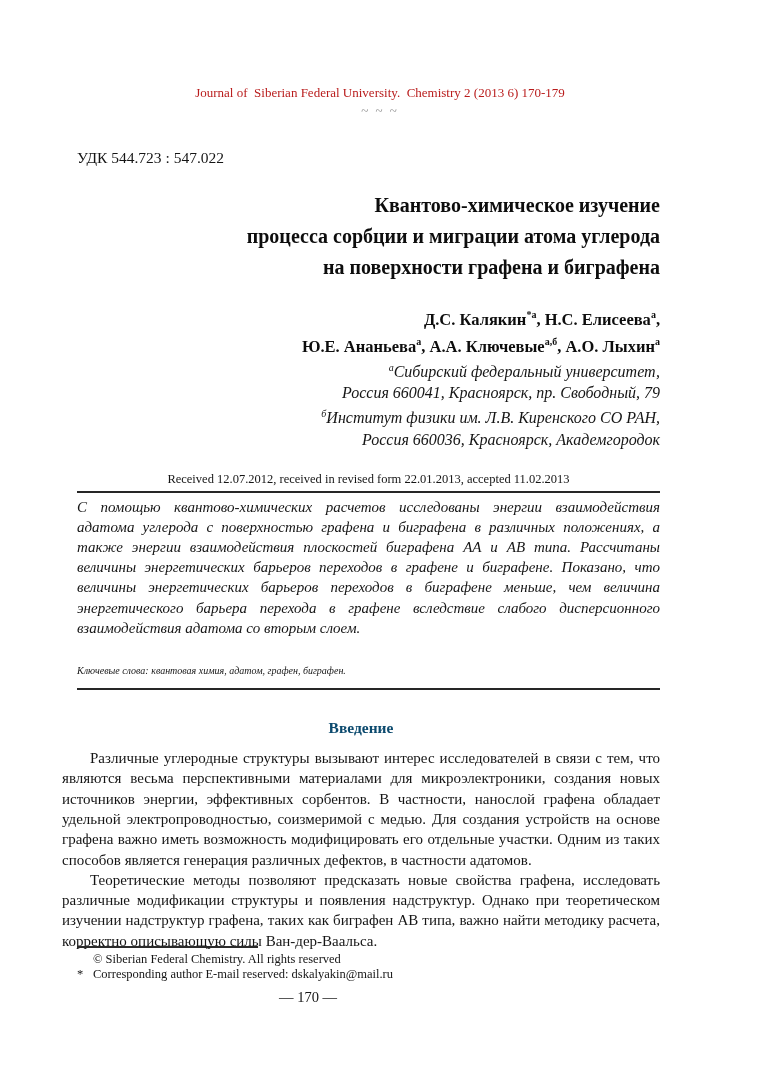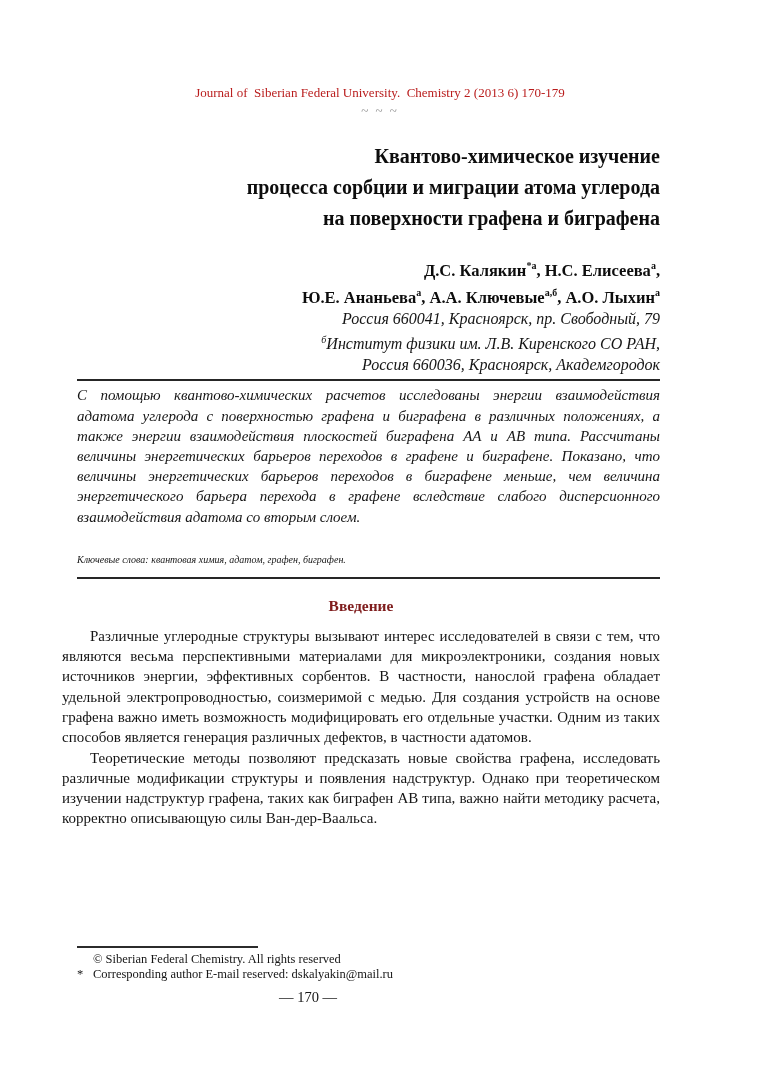--- a/index.html
+++ b/index.html
@@ -40,21 +40,21 @@
   .rule-top { margin-top:4px; }
   .rule-bottom { margin-top:7px; }
 
   .abstract {
     margin-top:4px; margin-left:15px; width:583px;
     font-style:italic; font-size:15px; line-height:20.2px;
     text-align:justify;
   }
   .keywords { margin-top:23px; margin-left:15px; width:583px; font-style:italic; font-size:10px; line-height:20px; }
 
-  .section-heading { text-align:center; font-weight:bold; font-size:15.5px; line-height:20px; margin-top:17px; color:#7f1d1d; }
+  .section-heading { text-align:center; font-weight:bold; font-size:15.5px; line-height:20px; margin-top:28px; color:#0c4a6e; }
   .body-par {
     font-size:15px; line-height:20.3px; text-align:justify;
     text-indent:28px; margin-top:0;
   }
   .body-par.first { margin-top:10px; }
 
   .footnote { position:absolute; left:62px; top:946px; width:598px; font-size:12.5px; line-height:15px; }
   .footnote-rule { border:none; height:1.5px; background:#2b2b2b; margin-left:15px; width:181px; margin-bottom:4px; }
   .footnote-line { display:flex; margin-left:15px; }
   .fn-marker { display:inline-block; width:16px; flex:0 0 16px; }
@@ -63,38 +63,41 @@
 </style>
 </head>
 <body>
 
 <div class="page">
   <div class="content">
 
     <div class="running-head">Journal of  Siberian Federal University.  Chemistry 2 (2013 6) 170-179</div>
     <div class="ornament">~ ~ ~</div>
 
+    <div class="udc">УДК 544.723 : 547.022</div>
 
     <h1 class="title">
         <span class="title-line">Квантово-химическое изучение</span>
         <span class="title-line">процесса сорбции и миграции атома углерода</span>
         <span class="title-line">на поверхности графена и биграфена</span>
       </h1>
 
     <div class="authors">
       <div><span>Д.С. Калякин</span><sup>*а</sup><span>, </span><span>Н.С. Елисеева</span><sup>а</sup><span>,</span></div>
       <div><span>Ю.Е. Ананьева</span><sup>а</sup><span>, </span><span>А.А. Ключевые</span><sup>а,б</sup><span>, </span><span>А.О. Лыхин</span><sup>а</sup></div>
     </div>
 
     <div class="affiliations">
+      <span class="affil-line"><sup>а</sup><span>Сибирский федеральный университет,</span></span>
       <span class="affil-line"><span>Россия 660041, Красноярск, пр. Свободный, 79</span></span>
       <span class="affil-line"><sup>б</sup><span>Институт физики им. Л.В. Киренского СО РАН,</span></span>
       <span class="affil-line"><span>Россия 660036, Красноярск, Академгородок</span></span>
     </div>
 
+    <div class="received">Received 12.07.2012, received in revised form 22.01.2013, accepted 11.02.2013</div>
 
     <hr class="rule rule-top">
 
     <p class="abstract">С помощью квантово-химических расчетов исследованы энергии взаимодействия адатома углерода с поверхностью графена и биграфена в различных положениях, а также энергии взаимодействия плоскостей биграфена АА и АВ типа. Рассчитаны величины энергетических барьеров переходов в графене и биграфене. Показано, что величины энергетических барьеров переходов в биграфене меньше, чем величина энергетического барьера перехода в графене вследствие слабого дисперсионного взаимодействия адатома со вторым слоем.</p>
 
     <p class="keywords">Ключевые слова: квантовая химия, адатом, графен, биграфен.</p>
 
     <hr class="rule rule-bottom">
 
     <h2 class="section-heading">Введение</h2>

